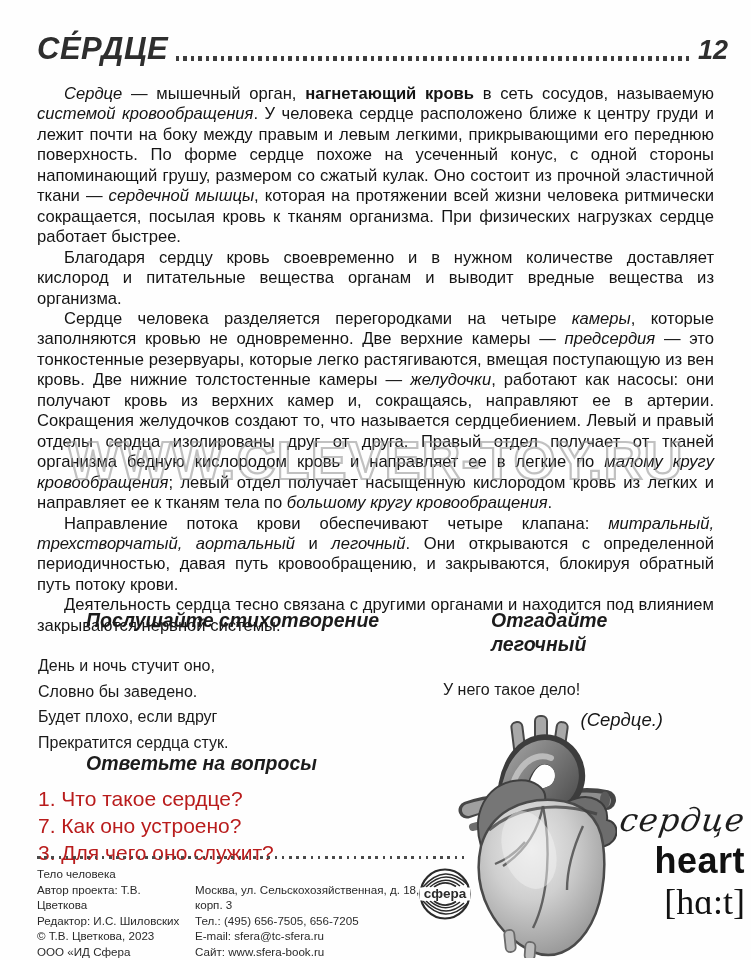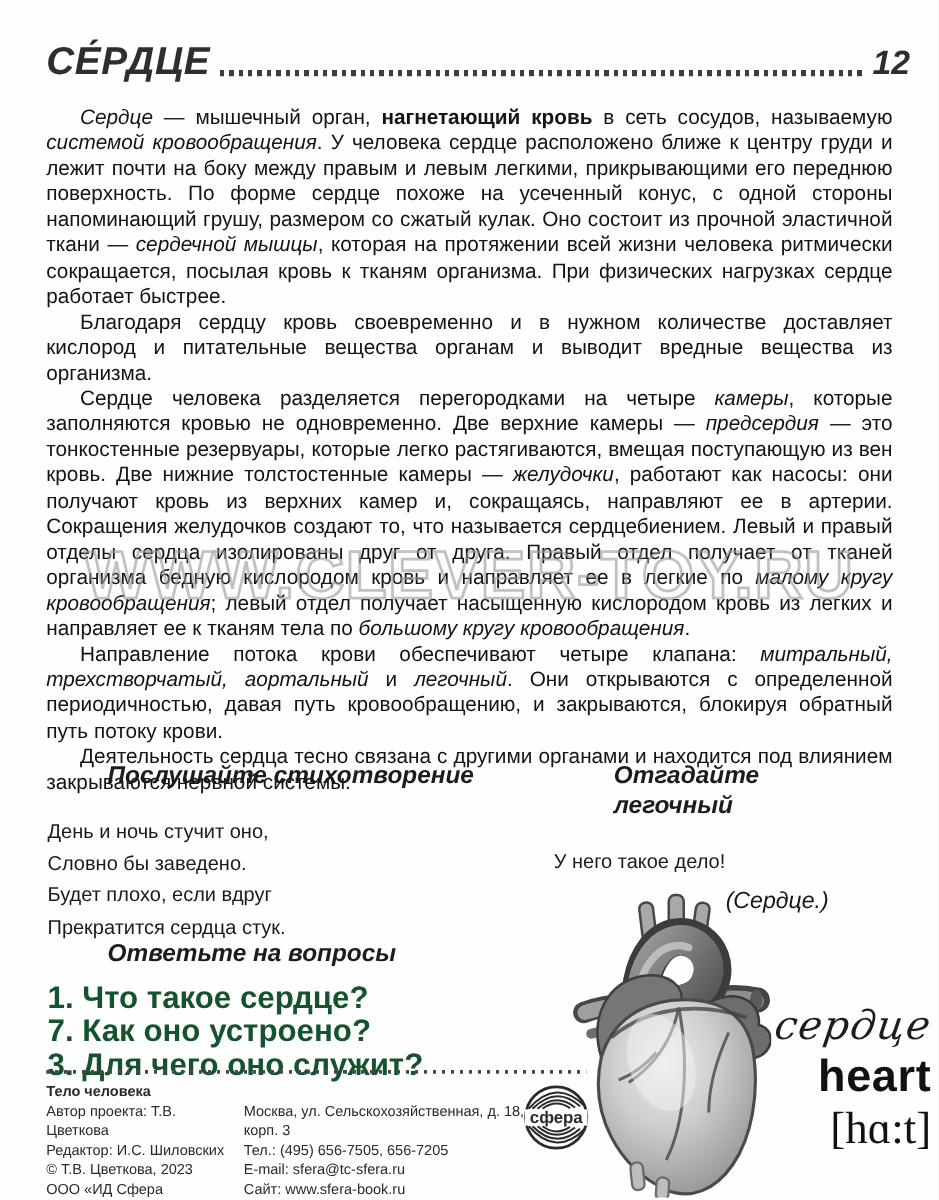--- a/index.html
+++ b/index.html
@@ -25,28 +25,28 @@
     font-size:54px;font-weight:800;letter-spacing:1px;white-space:nowrap;
     color:transparent;-webkit-text-stroke:2.2px rgba(152,152,152,.6);
     pointer-events:none;z-index:5;}
   
   .section-h{font-size:19.5px;font-weight:bold;font-style:italic;color:#1c1c1c;line-height:24px;margin-left:48px;}
   .poem{position:absolute;left:38px;top:608px;width:390px;}
   .verse{margin-top:21px;font-size:16px;line-height:25.6px;color:#1a1a1a;}
   .riddle{position:absolute;left:443px;top:608px;width:220px;}
   .riddle-answer{margin-top:4px;text-align:right;font-style:italic;font-size:18.5px;line-height:25px;}
   .questions{position:absolute;left:38px;top:751px;width:390px;}
-  .q-items{margin-top:10px;font-size:25px;line-height:27.2px;color:#14532d;font-weight:bold;}
+  .q-items{margin-top:10px;font-size:21px;line-height:27.2px;color:#b91c1c;}
   
   .sep{position:absolute;left:37px;top:856px;width:432px;height:3px;
     background-image:repeating-linear-gradient(90deg,#4a4a4a 0 2.6px,transparent 2.6px 7.2px);}
   .footer{position:absolute;left:37px;top:866px;display:flex;
     font-size:11.6px;line-height:15.6px;color:#2a2a2a;}
   .fcol1{width:150px;margin-right:8px;}
-  .series{font-weight:bold;}
+  .series{font-weight:normal;}
   .fcol2{padding-top:15.6px;width:250px;}
   .logo{position:absolute;left:417px;top:866px;}
   
   .heart{position:absolute;left:455px;top:696px;}
   .vocab{position:absolute;right:6px;top:799px;width:165px;text-align:right;}
   .vocab .ru{font-family:"DejaVu Serif",serif;font-style:italic;font-size:32px;line-height:42px;
     transform:skewX(-8deg);transform-origin:right;letter-spacing:1px;color:#1d1d1d;}
   .vocab .en{font-weight:bold;font-size:36px;line-height:40px;letter-spacing:.5px;color:#111;}
   .vocab .tr{font-family:"Liberation Serif",serif;font-size:36px;line-height:43px;color:#111;}
 </style>

